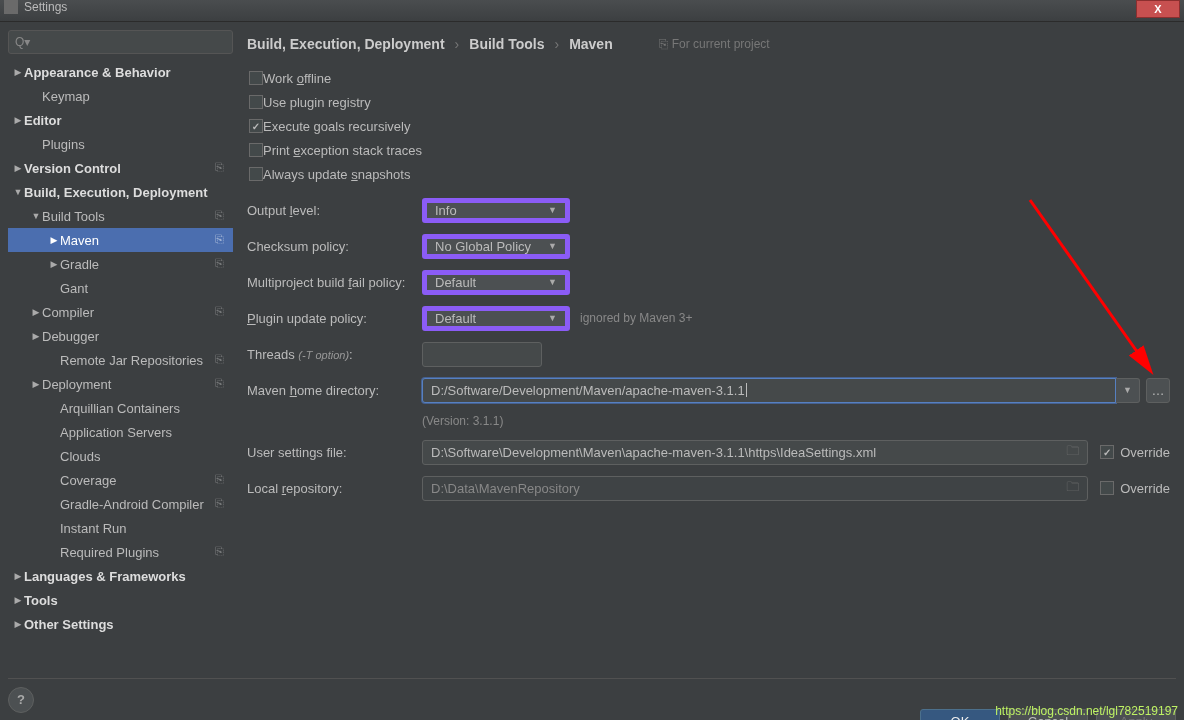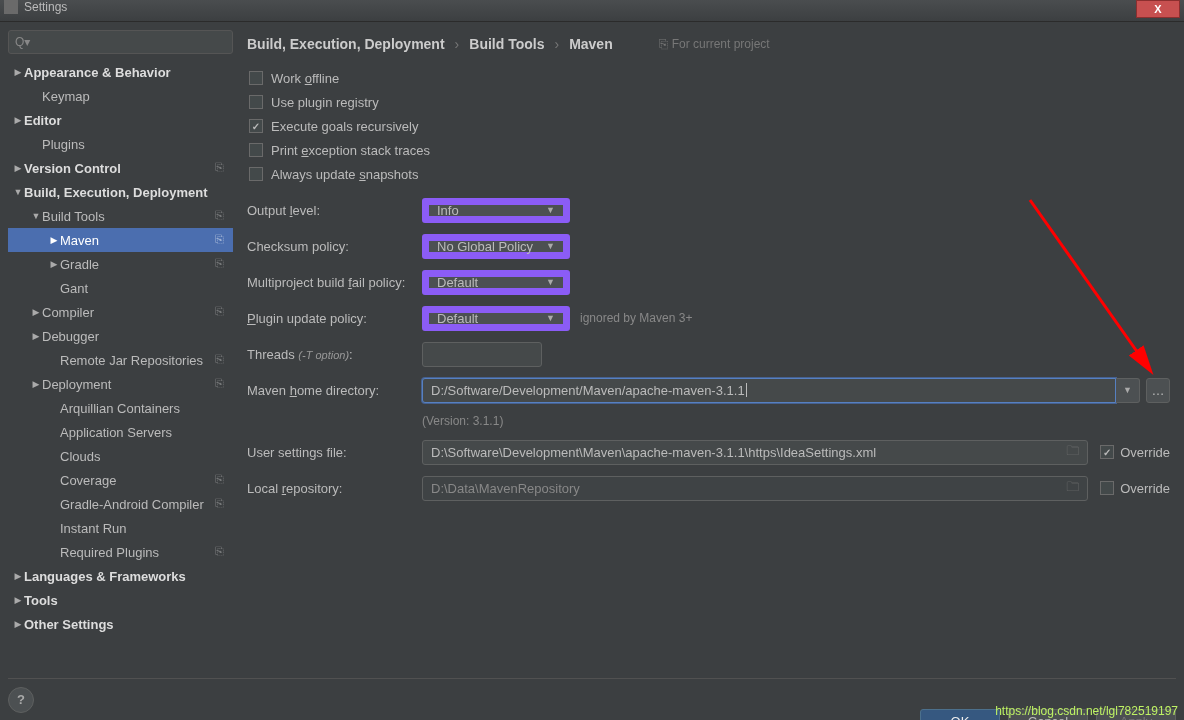--- a/index.html
+++ b/index.html
@@ -20,29 +20,29 @@
 .tree-item .label { flex:1; }
 .tree-item.bold .label { font-weight:bold; color:#ddd; }
 .tree-item .copy-icon { width:14px; height:14px; opacity:.5; font-size:11px; }
 .ind0{padding-left:4px}.ind1{padding-left:22px}.ind2{padding-left:40px}
 .content { flex:1; display:flex; flex-direction:column; padding:0 6px; }
 .breadcrumb { display:flex; align-items:center; gap:10px; height:28px; font-size:14px; }
 .breadcrumb .crumb { color:#ccc; font-weight:bold; }
 .breadcrumb .sep { color:#777; }
 .breadcrumb .hint { color:#777; font-size:12px; margin-left:36px; }
 .form { padding-top:8px; }
-.checkbox-row { display:flex; align-items:center; height:24px; gap:8px; margin-left:2px; }
+.checkbox-row { display:flex; align-items:center; height:24px; gap:0; margin-left:2px; }
 .checkbox { width:14px; height:14px; border:1px solid #6a6a6a; background:#43494a; display:flex; align-items:center; justify-content:center; font-size:10px; }
 .checkbox.checked::after { content:"✓"; color:#bbb; font-weight:bold; }
 .checkbox-row .lbl { color:#bbb; }
 .checkbox-row .lbl u { text-decoration:underline; }
 .form-row { display:flex; align-items:center; height:36px; }
 .form-row .lbl { width:175px; color:#bbb; }
 .form-row .lbl u { text-decoration:underline; }
-.dropdown { width:148px; height:25px; background:#4c5052; border:7px solid #8b5cf6; border-radius:3px; display:flex; align-items:center; padding:0 8px; justify-content:space-between; }
+.dropdown { width:148px; height:25px; background:#4c5052; border:5px solid #8b5cf6; border-radius:3px; display:flex; align-items:center; padding:0 8px; justify-content:space-between; }
 .dropdown .dd-arrow { font-size:9px; color:#aaa; }
 .textbox { height:25px; background:#45494a; border:1px solid #5e6060; border-radius:3px; padding:0 8px; display:flex; align-items:center; color:#bbb; }
 .textbox.focused { border:1px solid #5680c1; box-shadow:0 0 0 1px #466190; }
 .textbox.readonly { color:#888; background:#3f4345; }
 .hint-small { color:#888; font-size:12px; margin-left:10px; }
 .folder-icon { width:18px; color:#777; font-size:13px; text-align:right; }
 .version-row { padding-left:175px; color:#888; font-size:12px; height:26px; display:flex; align-items:center; }
 .override { display:flex; align-items:center; gap:6px; margin-left:12px; }
 .threads-box { width:120px; }
 .ellipsis-btn { width:24px;height:25px;background:#4c5052;border:1px solid #5e6060;border-radius:3px;display:flex;align-items:center;justify-content:center;margin-left:6px; }

